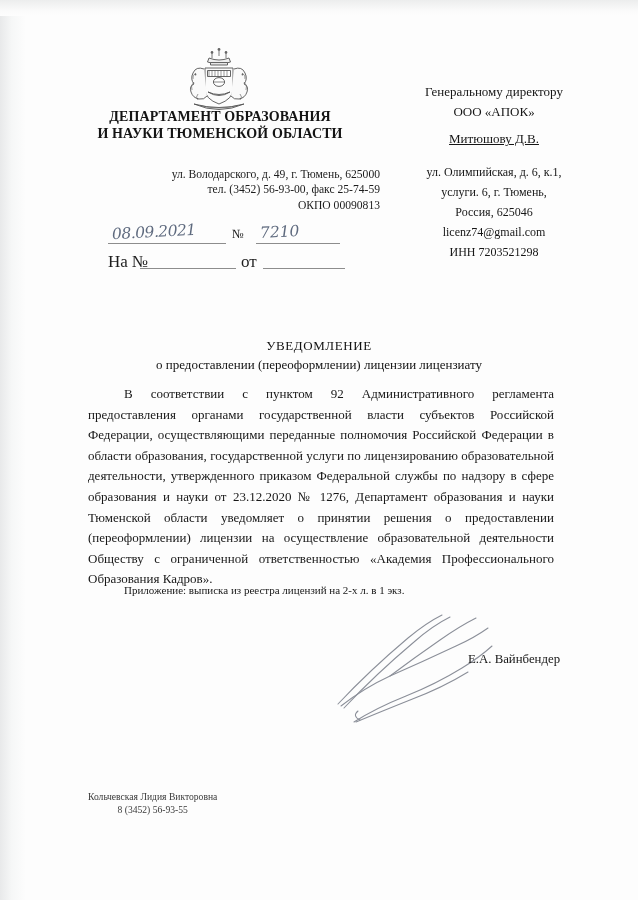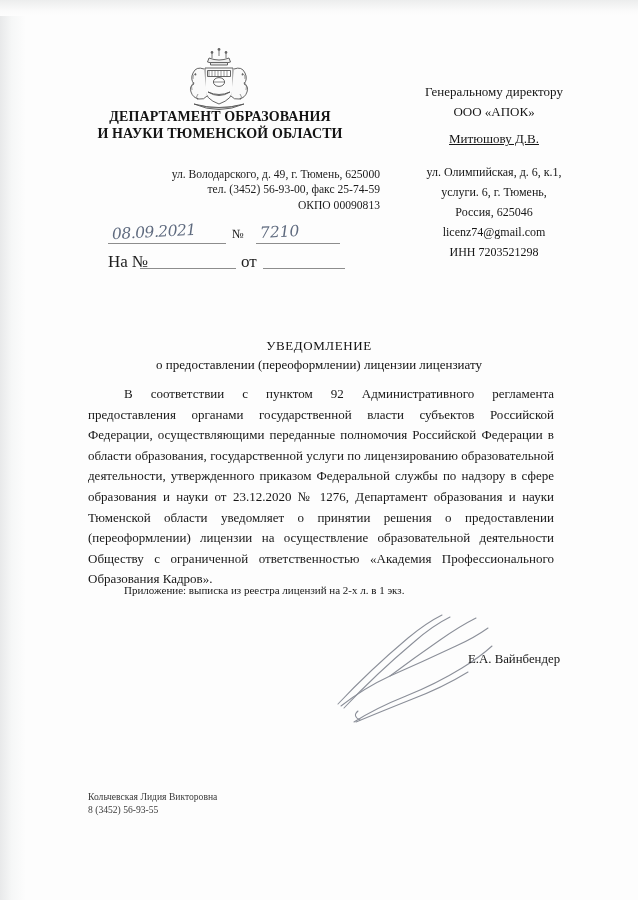--- a/index.html
+++ b/index.html
@@ -217,20 +217,21 @@
   }
 
   
   .footer {
     position: absolute;
     left: 88px;
     top: 790px;
     font-size: 9.6px;
     line-height: 13px;
     color: #3a3a3a;
+    text-align: center;
   }
   .footer span { display: block; }
 </style>
 </head>
 <body>
 
 <div id="page">
 
   <div id="scan-edge-left"></div>
   <div id="scan-edge-top"></div>

